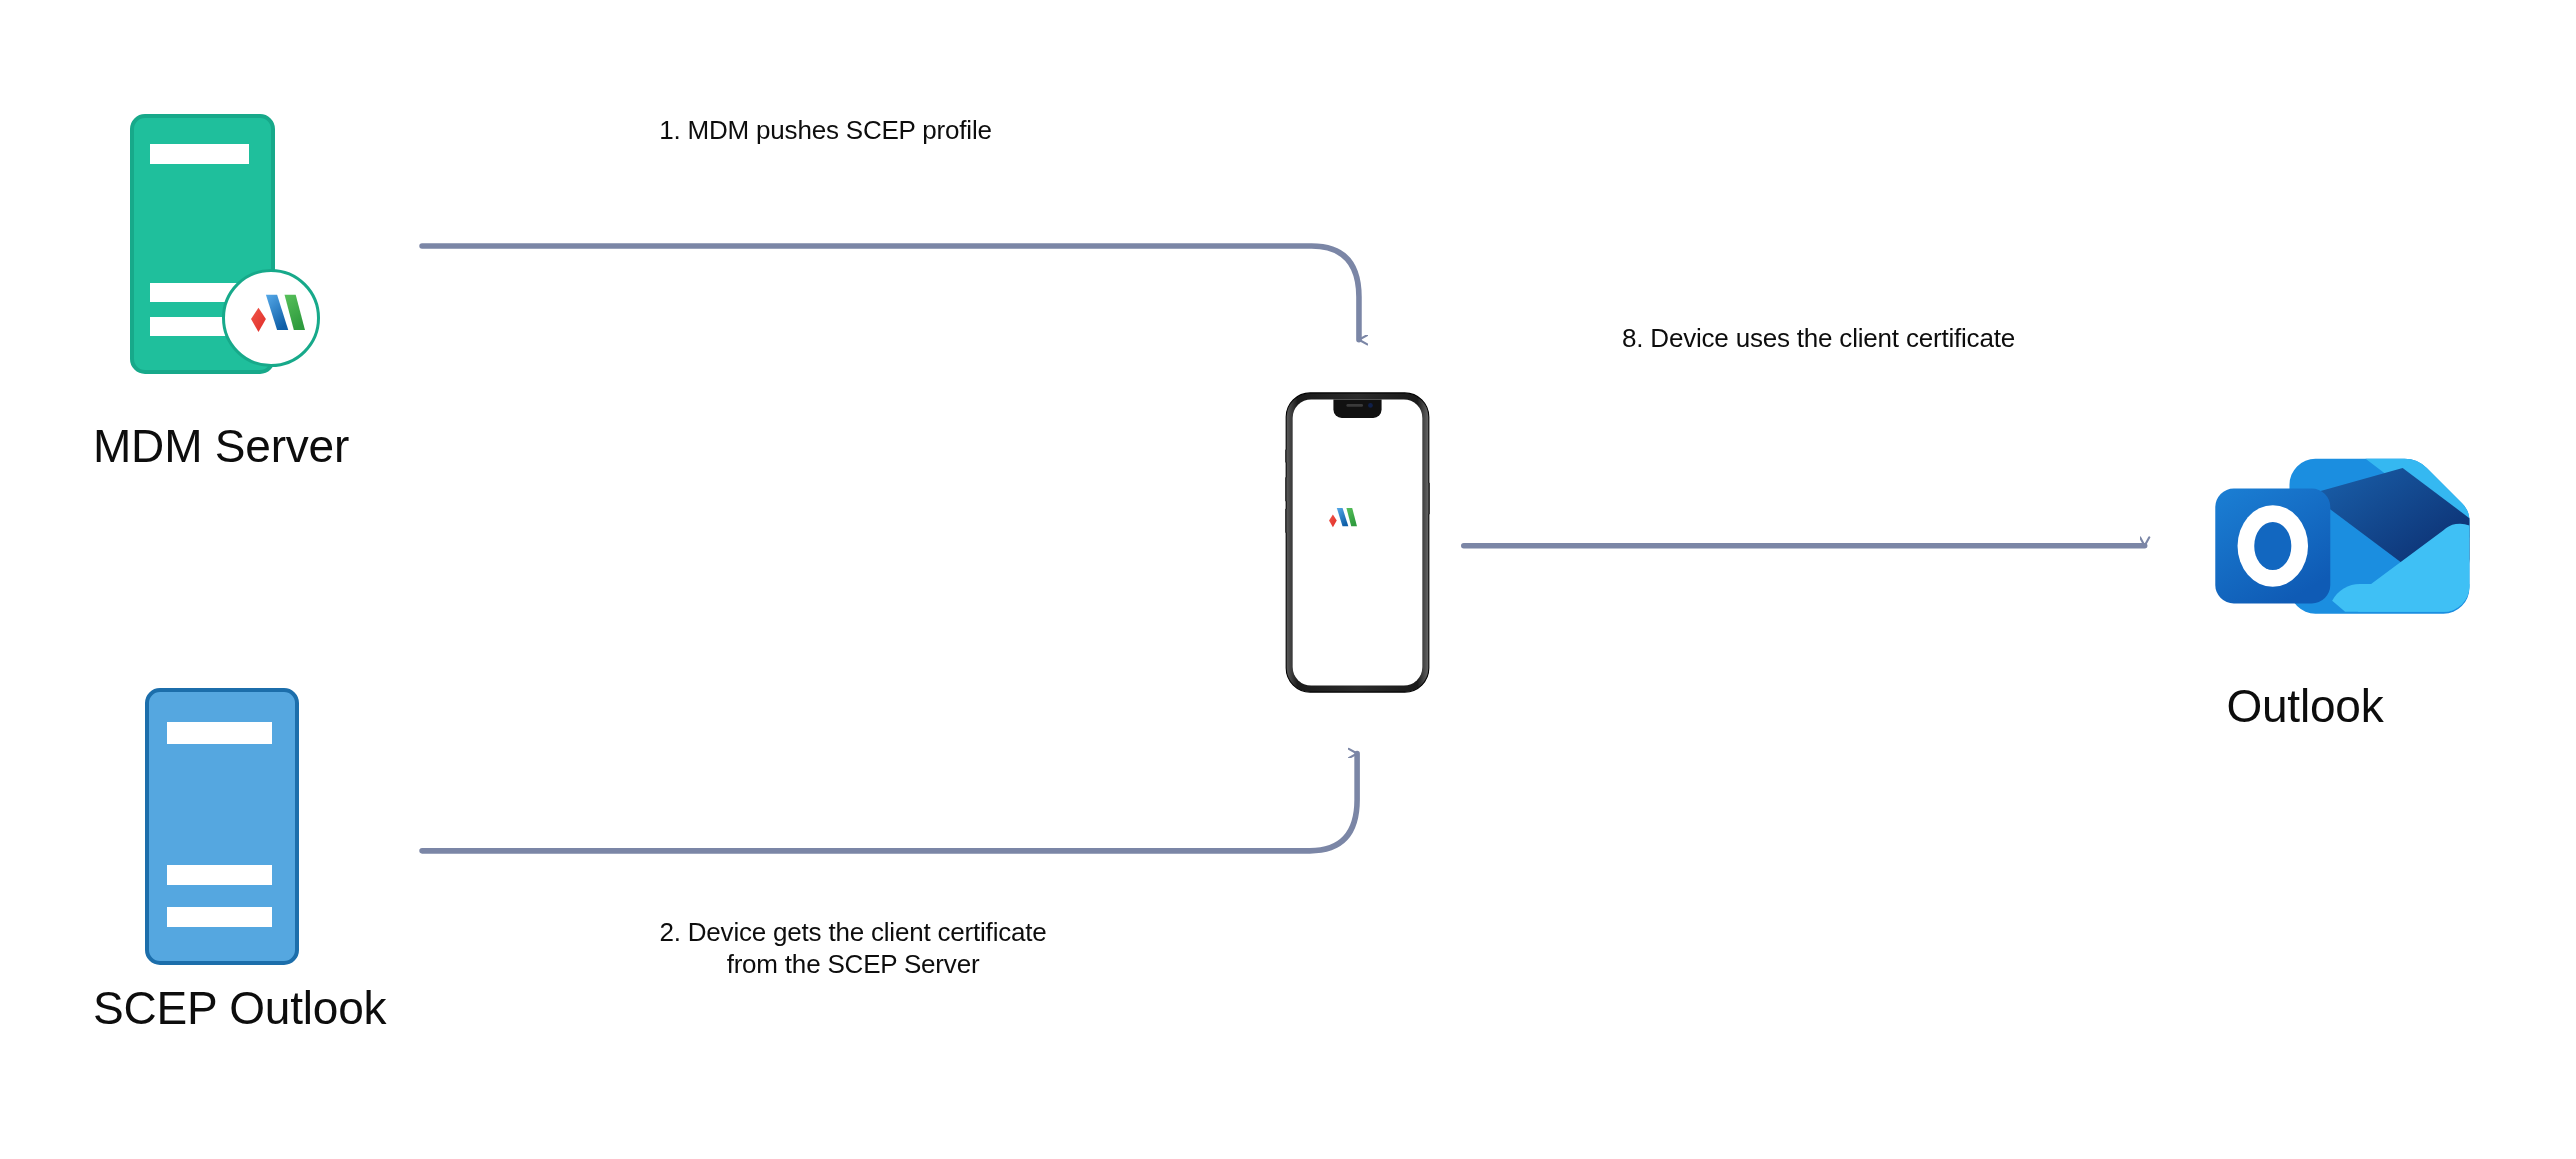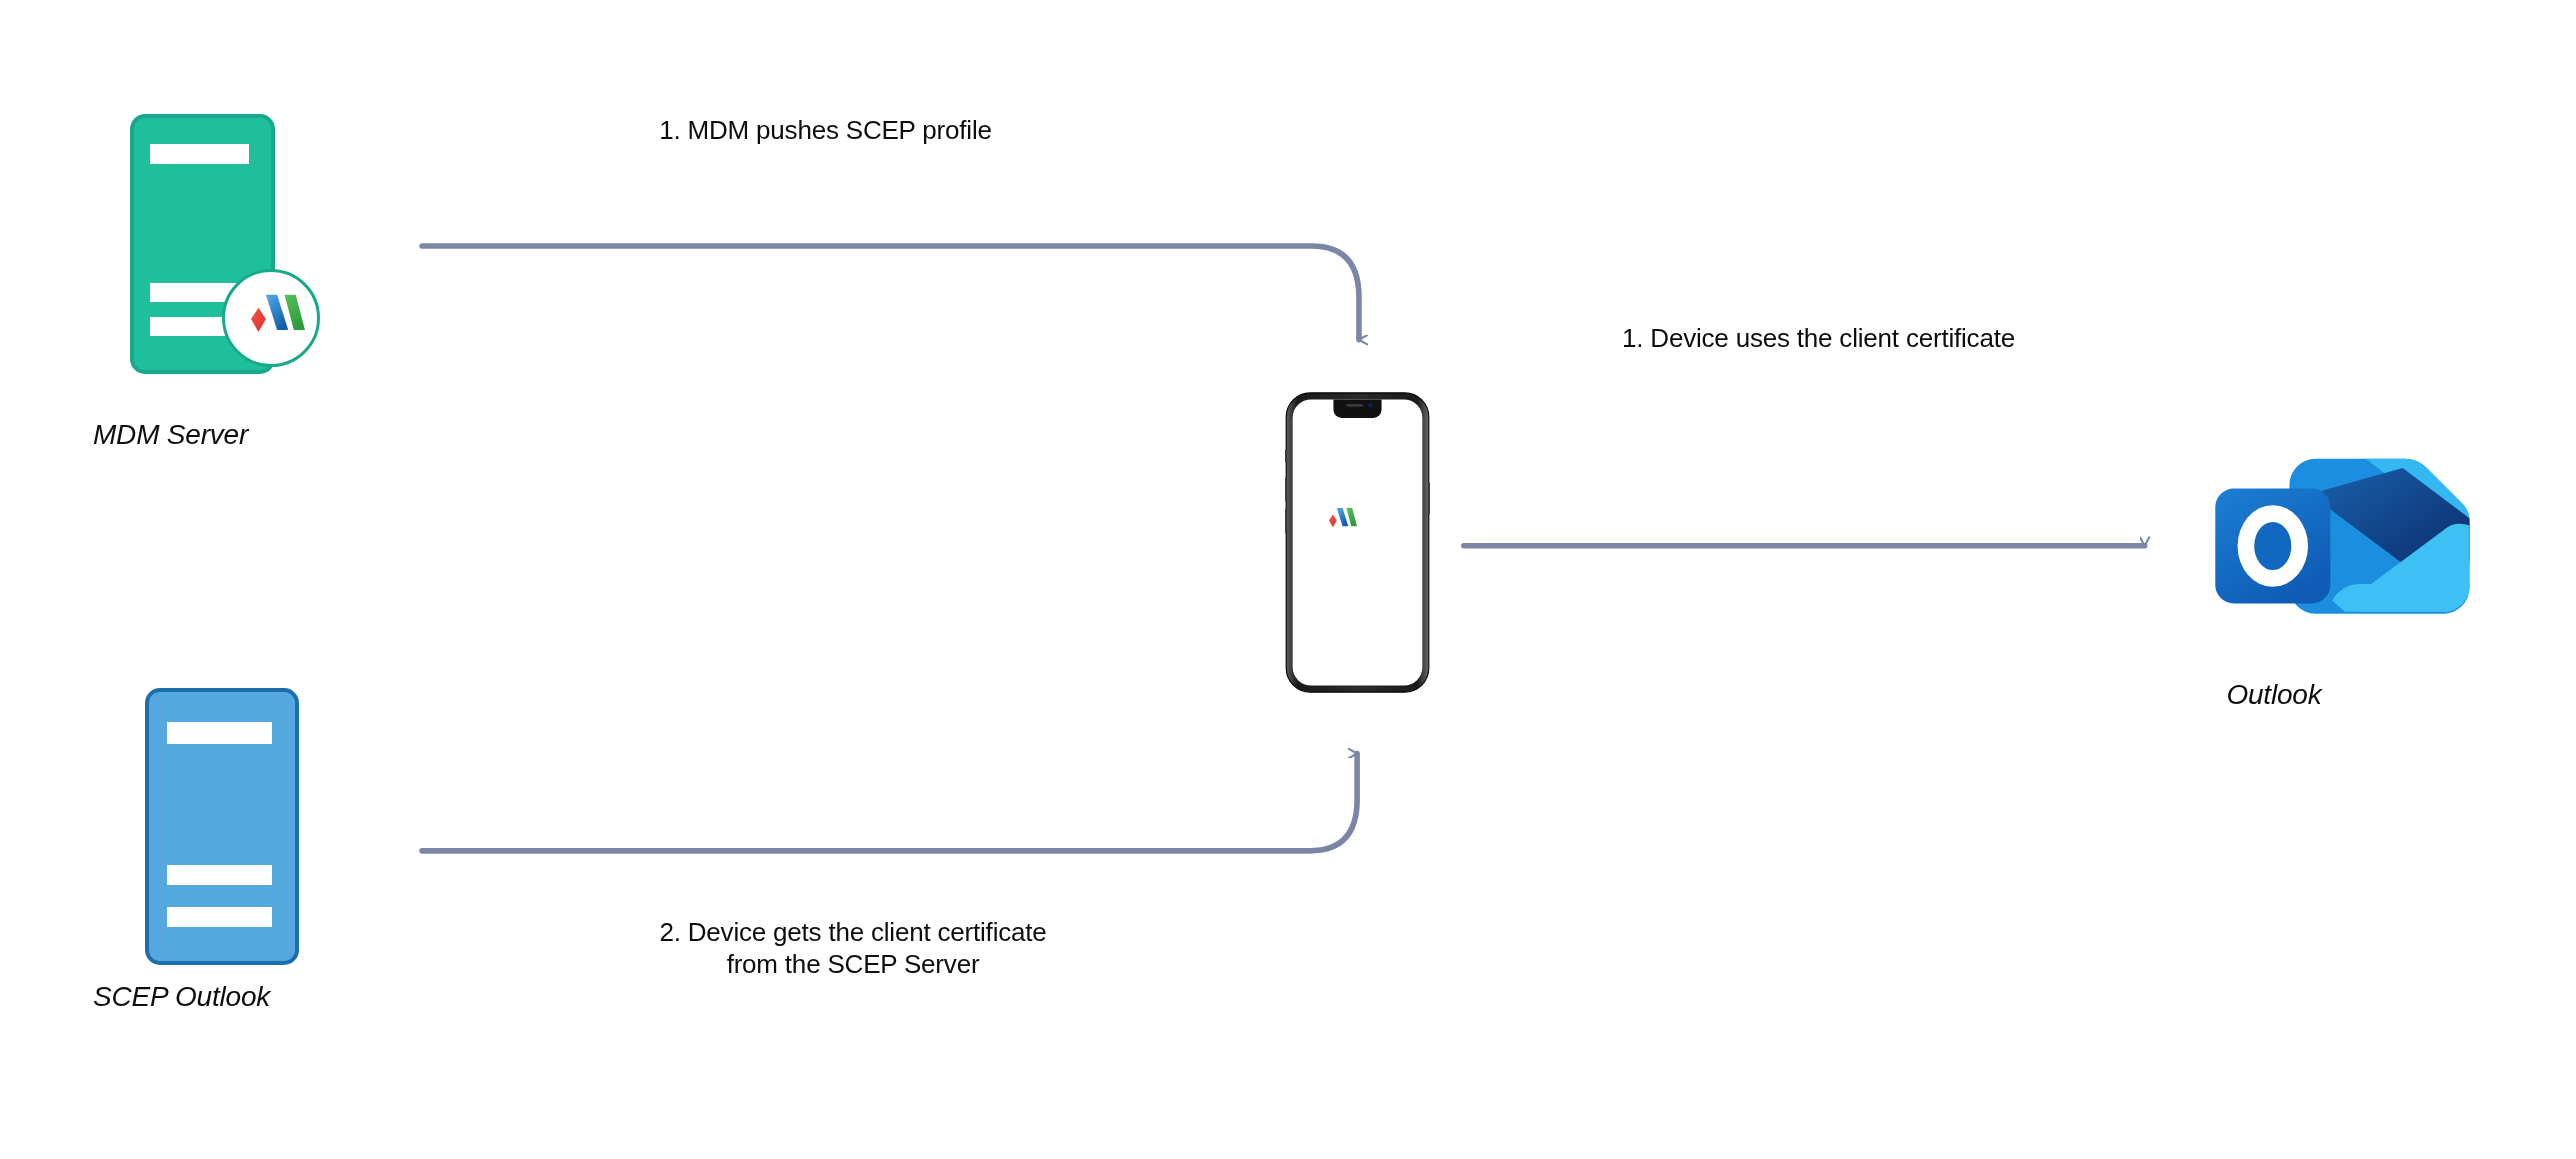--- a/index.html
+++ b/index.html
@@ -62,25 +62,24 @@
     border: 3.7px solid #17a98a;
     box-sizing: border-box;
     display: flex;
     align-items: center;
     justify-content: center;
   }
 
   
   .node-label {
     position: absolute;
-    font-size: 28px;
+    font-size: 46px;
     color: #0d0d0d;
     white-space: nowrap;
     letter-spacing: -0.2px;
-    font-style: italic;
   }
   .label-mdm  { left: 93px; top: 419px; }
   .label-scep { left: 93px; top: 981px; }
 
   
   .caption {
     position: absolute;
     font-size: 26px;
     line-height: 1.22;
     color: #0d0d0d;
@@ -246,17 +245,17 @@
   <div class="caption caption-1">
     <span class="line">1. MDM pushes SCEP profile</span>
   </div>
 
   <div class="caption caption-2">
     <span class="line">2. Device gets the client certificate</span>
     <span class="line">from the SCEP Server</span>
   </div>
 
   <div class="caption caption-3">
-    <span class="line">1. Device uses the client certificate</span>
+    <span class="line">8. Device uses the client certificate</span>
   </div>
 
 </div>
 
 
 </body></html>

